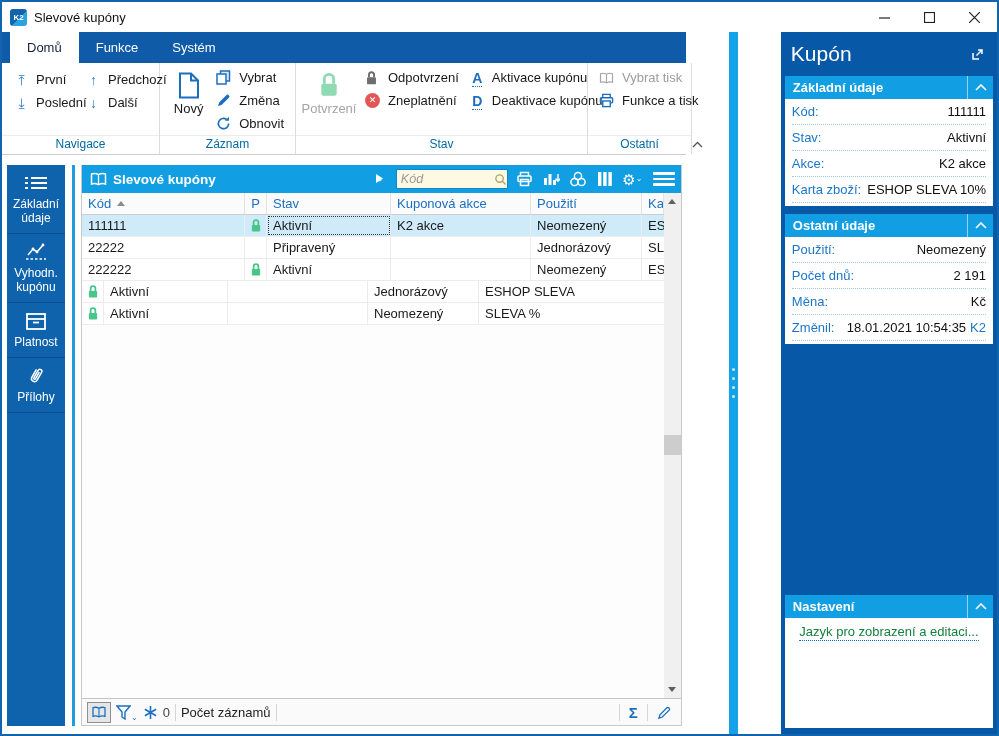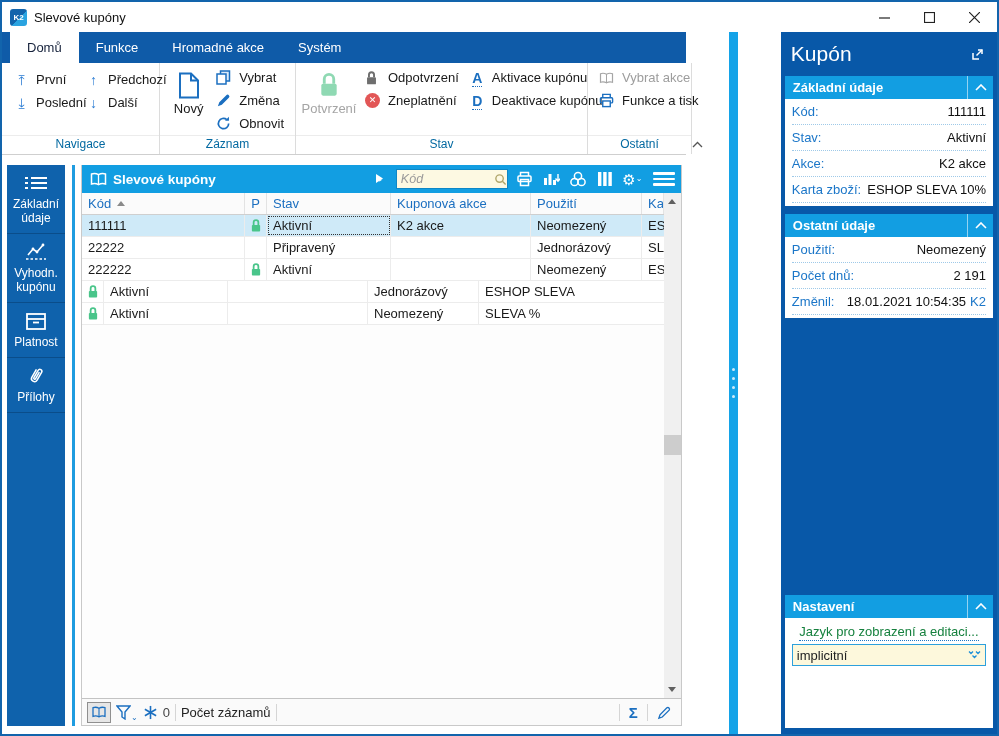--- a/index.html
+++ b/index.html
@@ -132,21 +132,20 @@
         </div>
     </div>
   </div>
 
   <div class="content">
     <div class="main">
 
       <div class="tabbar">
         <div class="tab active">Domů</div>
         <div class="tab">Funkce</div>
-        <div class="tab">Hromadné akce</div>
         <div class="tab">Systém</div>
       </div>
 
       <div class="ribbon">
 
         <div class="rgroup" style="width:158px">
           <div class="rgroup-body" style="padding-top:5px">
             <div class="rcol" style="width:72px">
               <div class="sbtn">
                 <span class="ric">⤒</span>
@@ -259,21 +258,21 @@
         <div class="rgroup" style="width:104px">
           <div class="rgroup-body">
             <div class="rcol">
               <div class="sbtn disabled">
                 <span class="ric" style="color:#a5a5a5">
                   <svg width="15" height="12" viewBox="0 0 16 14">
                       <path d="M1 2c2.2-.8 4.8-.6 7 .6 2.2-1.2 4.8-1.4 7-.6v10c-2.2-.8-4.8-.6-7 .6-2.2-1.2-4.8-1.4-7-.6z" fill="none" stroke="currentColor" stroke-width="1.4"></path>
                       <line x1="8" y1="2.6" x2="8" y2="13" stroke="currentColor" stroke-width="1.2"></line>
                     </svg>
                 </span>
-                <span>Vybrat akce</span>
+                <span>Vybrat tisk</span>
               </div>
               <div class="sbtn">
                 <span class="ric">
                   <svg width="15" height="15" viewBox="0 0 16 16">
                       <path d="M4 5 V1.5 h8 V5" fill="none" stroke="#1b6fc0" stroke-width="1.5"></path>
                       <rect x="1.5" y="5" width="13" height="5.5" rx="1" fill="none" stroke="#1b6fc0" stroke-width="1.5"></rect>
                       <rect x="4" y="8.5" width="8" height="6" fill="#fff" stroke="#1b6fc0" stroke-width="1.5"></rect>
                     </svg>
                 </span>
                 <span>Funkce a tisk</span>
@@ -615,45 +614,37 @@
         </div>
         <div class="f-row">
             <span class="f-label">Použití:</span>
             <span class="f-value">Neomezený</span>
           </div>
         <div class="f-row">
             <span class="f-label">Počet dnů:</span>
             <span class="f-value">2 191</span>
           </div>
         <div class="f-row">
+            <span class="f-label">Měna:</span>
+            <span class="f-value">Kč</span>
+          </div>
+        <div class="f-row">
             <span class="f-label">Změnil:</span>
             <span class="f-value"><span>18.01.2021 10:54:35</span><span class="f-suffix">K2</span></span>
           </div>
       </div>
 
       <div class="panel-fill"></div>
 
       <div class="card settings">
         <div class="card-h">
           <span>Nastavení</span>
           <span class="chev">
               <svg width="12" height="7" viewBox="0 0 12 7">
                 <path d="M1 6 L6 1 L11 6" fill="none" stroke="#fff" stroke-width="1.6"></path>
               </svg>
             </span>
         </div>
         <div class="lang-label"><span>Jazyk pro zobrazení a editaci...</span></div>
-        <div class="combo">
-          <span class="cval">implicitní</span>
-          <span>
-            <svg width="13" height="10" viewBox="0 0 13 10">
-                <g fill="none" stroke="#1b8fd8" stroke-width="1.3">
-                  <path d="M1 1.5 l2 2 l2-2"></path>
-                  <path d="M8 1.5 l2 2 l2-2"></path>
-                  <path d="M4.5 5.5 l2 2 l2-2"></path>
-                </g>
-              </svg>
-          </span>
-        </div>
       </div>
     </div>
   </div>
 </div>
 
 </body></html>

